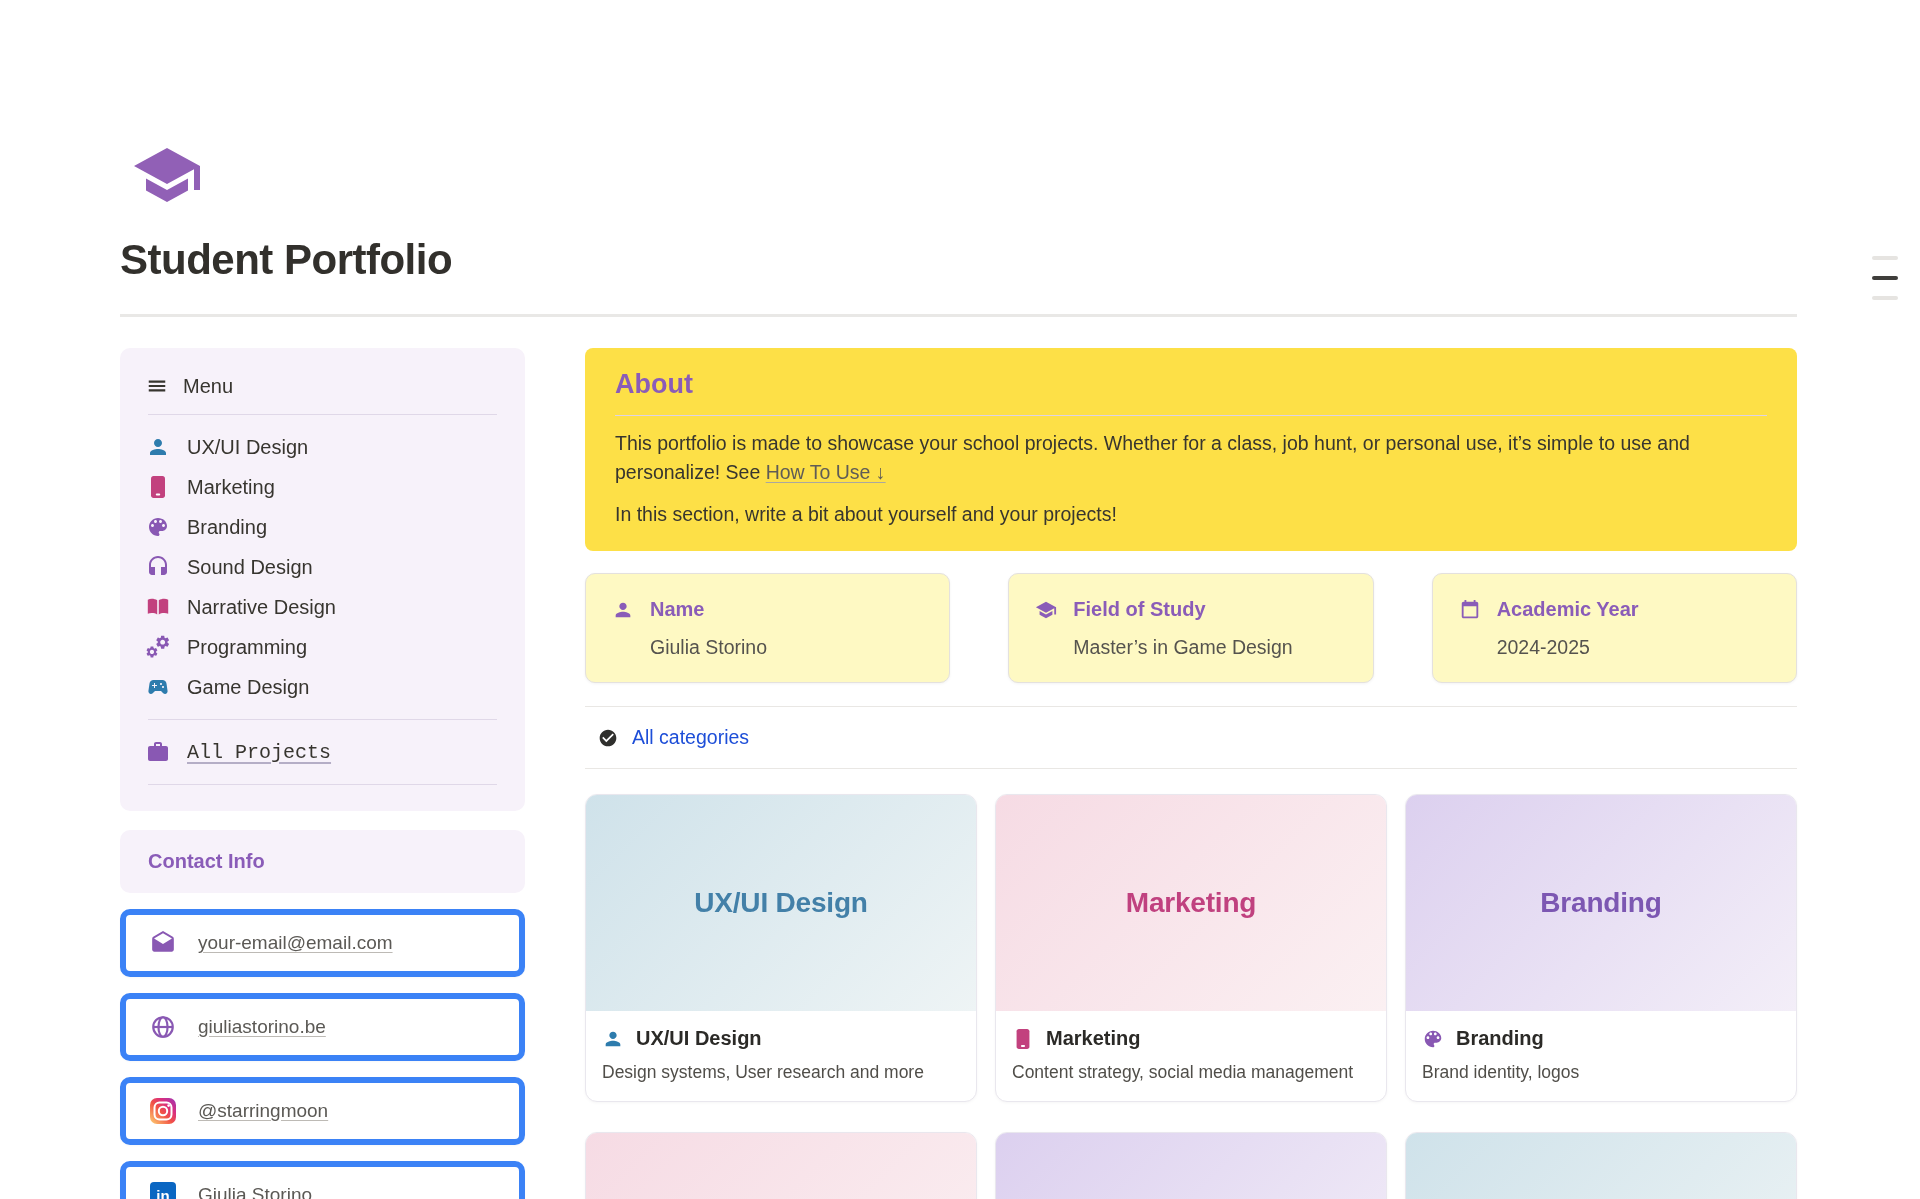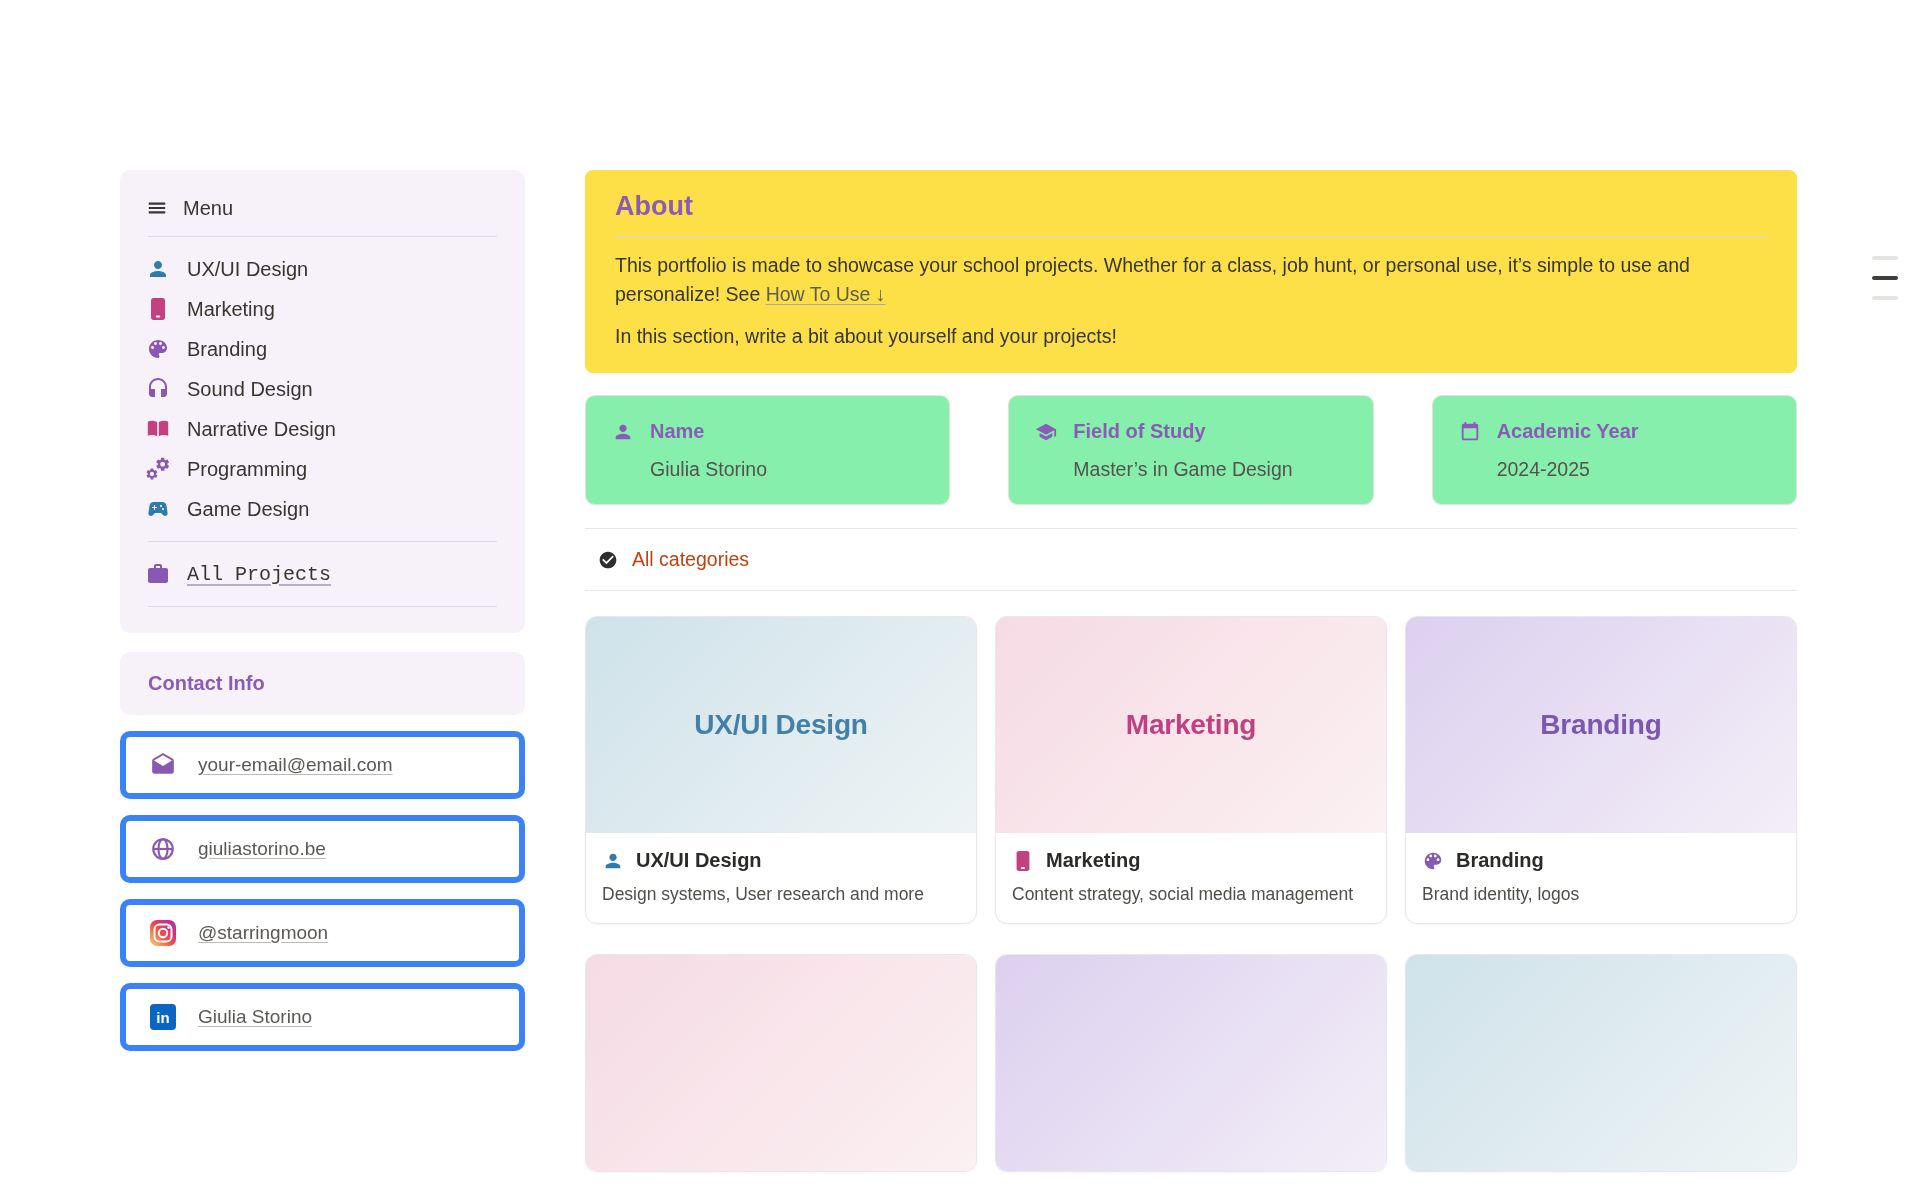--- a/index.html
+++ b/index.html
@@ -46,32 +46,32 @@
   .about-card { background:#fde047; border-radius:8px; padding:21px 30px 22px; }
   .about-card h2 { font-size:27px; font-weight:700; color:#8a5cb8; }
   .about-divider { height:1px; background:#ddd3e6; border:none; margin-top:15px; }
   .about-card p { font-size:19.5px; line-height:29px; color:#37352f; }
   .p1 { margin-top:13px; max-width:1105px; }
   .p2 { margin-top:13px; }
   .howto { color:#5f5c56; text-decoration:underline; text-underline-offset:3px; text-decoration-color:#aaa79f; cursor:pointer; }
 
   
   .info-row { display:flex; gap:58px; margin-top:22px; }
-  .info-card { flex:1; background:#86efac; border:1px solid #e4e1de; border-radius:10px; height:110px;
+  .info-card { flex:1; background:#fef9c3; border:1px solid #e4e1de; border-radius:10px; height:110px;
     padding:24px 26px; box-shadow:0 1px 3px rgba(0,0,0,.05); }
   .info-label { display:flex; align-items:center; gap:16px; }
   .info-label svg { width:22px; height:22px; color:#8a5cb8; flex:none; }
   .info-label span { font-size:20px; font-weight:700; color:#8a5cb8; }
   .info-value { margin:15px 0 0 38px; font-size:19.5px; color:#55534e; }
 
   
   .filter-bar { margin-top:23px; height:63px; border-top:1px solid #e9e7e4; border-bottom:1px solid #e9e7e4;
     display:flex; align-items:center; gap:14px; padding-left:13px; cursor:pointer; }
   .filter-bar svg { width:20px; height:20px; color:#2f2f2d; }
-  .filter-bar span { font-size:19.5px; color:#c2410c; }
+  .filter-bar span { font-size:19.5px; color:#1d4ed8; }
 
   
   .cat-row { display:flex; gap:18px; margin-top:25px; }
   .cat-card { flex:1; background:#fff; border:1px solid #e9e7ee; border-radius:12px; overflow:hidden;
     box-shadow:0 1px 3px rgba(0,0,0,.04); cursor:pointer; }
   .banner { height:216px; display:flex; align-items:center; justify-content:center; }
   .banner.blue   { background:linear-gradient(135deg,#cfe2ea 0%,#eef4f5 100%); }
   .banner.pink   { background:linear-gradient(135deg,#f6dbe4 0%,#fbf0f2 100%); }
   .banner.purple { background:linear-gradient(135deg,#dcd0ef 0%,#f3eef8 100%); }
   .banner h3 { font-size:28px; font-weight:700; letter-spacing:-.2px; }
@@ -147,20 +147,27 @@
   </defs>
 </svg>
 
 <div class="toc">
   <div class="bar"></div>
   <div class="bar active"></div>
   <div class="bar"></div>
 </div>
 
 <div class="page">
+  <header>
+    <svg class="cap-icon">
+        <use href="#i-school"></use>
+      </svg>
+    <h1 class="title">Student Portfolio</h1>
+    <hr class="head-divider">
+  </header>
 
   <div class="columns">
 
     <aside class="sidebar">
       <div class="soft-card menu-card">
         <div class="menu-header">
           <svg>
               <use href="#i-menu"></use>
             </svg>
           <span>Menu</span>

